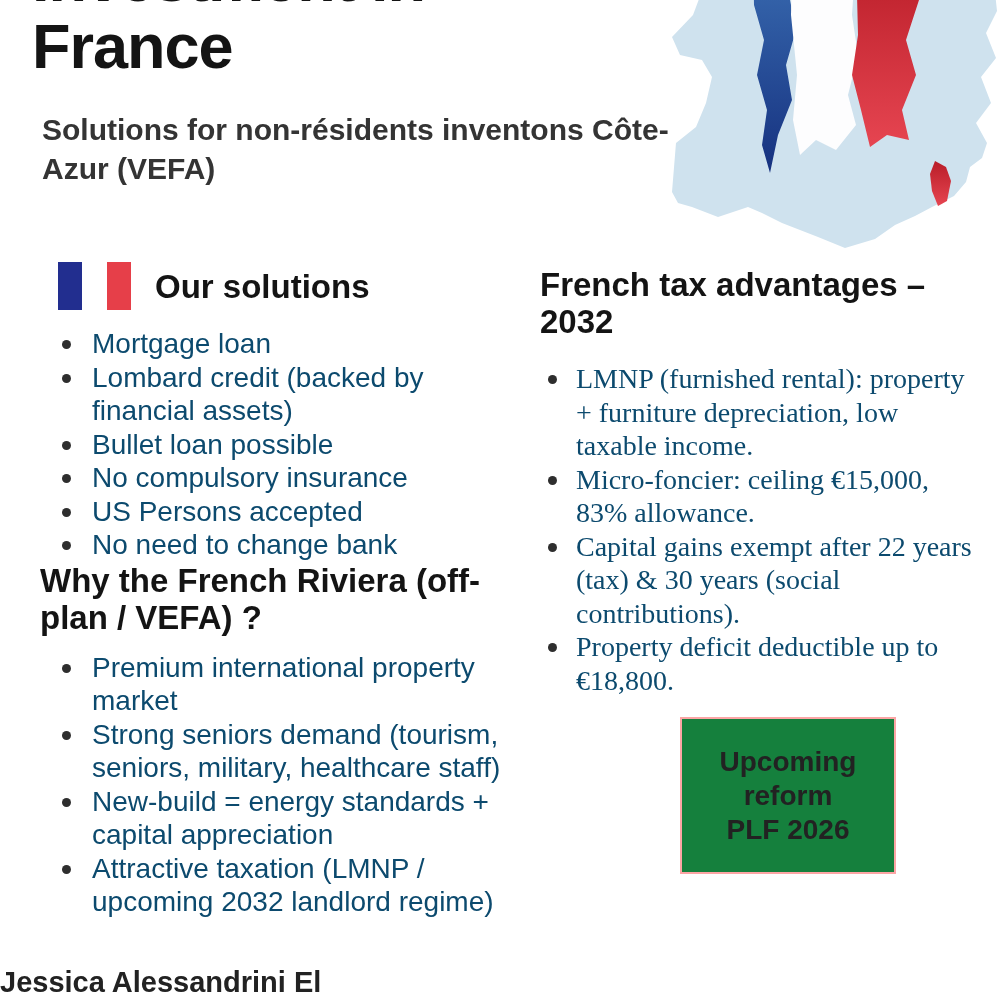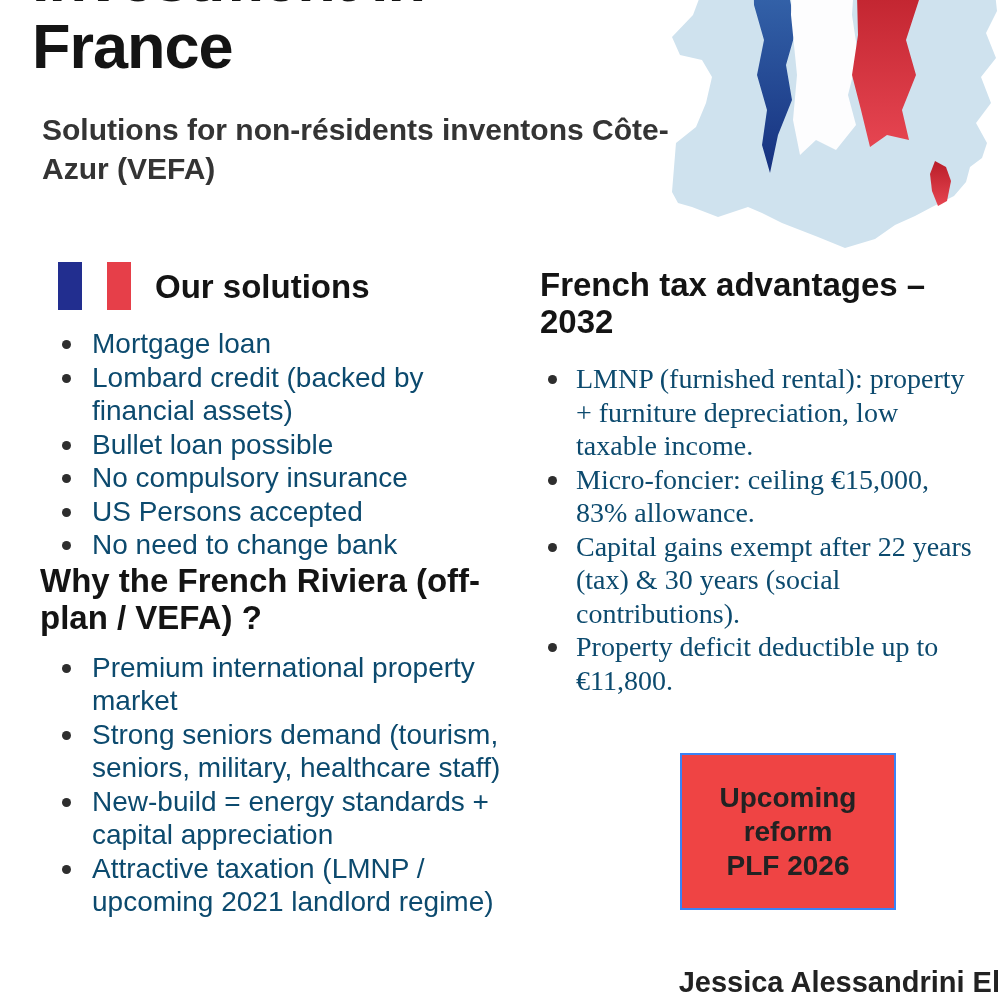--- a/index.html
+++ b/index.html
@@ -30,28 +30,28 @@
   ul.blist{list-style:none;margin:15px 0 0 0;padding:0;font-size:28px;line-height:33.5px;color:#0c4a6e;}
   ul.blist li{position:relative;padding-left:52px;}
   ul.blist li::before{
     content:"";position:absolute;left:22px;top:13px;width:9px;height:9px;border-radius:50%;background:#2e2e2e;
   }
   .col-right ul.blist{margin-top:22px;}
   .col-right ul.blist li{padding-left:36px;font-family:Liberation Serif, serif;}
   .col-right ul.blist li::before{left:8px;}
   
   .reform-box{
-    position:absolute;left:680px;top:753px;width:212px;height:153px;
-    border:2px solid #3b82f6;background:#ef4444;
+    position:absolute;left:680px;top:717px;width:212px;height:153px;
+    border:2px solid #fca5a5;background:#15803d;
     display:flex;flex-direction:column;align-items:center;justify-content:center;
     font-size:28px;font-weight:700;line-height:34px;color:#222222;text-align:center;
   }
   
   .footer-name{
-    position:absolute;left:0;top:966px;width:1000px;text-align:right;
+    position:absolute;left:0;top:966px;width:1000px;text-align:left;
     font-size:29px;font-weight:700;color:#222222;margin:0;
   }
 </style>
 </head>
 <body>
 
 <div class="canvas">
 
   <h1 class="title">Investment in France</h1>
 
@@ -97,31 +97,31 @@
         <li>No compulsory insurance</li>
         <li>US Persons accepted</li>
         <li>No need to change bank</li>
       </ul>
 
     <h2 class="sec-head head-spacer">Why the French Riviera (off-plan / VEFA) ?</h2>
     <ul class="blist">
         <li>Premium international property market</li>
         <li>Strong seniors demand (tourism, seniors, military, healthcare staff)</li>
         <li>New-build = energy standards + capital appreciation</li>
-        <li>Attractive taxation (LMNP / upcoming 2021 landlord regime)</li>
+        <li>Attractive taxation (LMNP / upcoming 2032 landlord regime)</li>
       </ul>
   </div>
 
   <div class="col-right">
     <h2 class="sec-head">French tax advantages – 2032</h2>
     <ul class="blist">
         <li>LMNP (furnished rental): property + furniture depreciation, low taxable income.</li>
         <li>Micro-foncier: ceiling €15,000, 83% allowance.</li>
         <li>Capital gains exempt after 22 years (tax) &amp; 30 years (social contributions).</li>
-        <li>Property deficit deductible up to €11,800.</li>
+        <li>Property deficit deductible up to €18,800.</li>
       </ul>
   </div>
 
   <div class="reform-box">
     <div>Upcoming</div>
     <div>reform</div>
     <div>PLF 2026</div>
   </div>
 
   <p class="footer-name">Jessica Alessandrini El</p>

